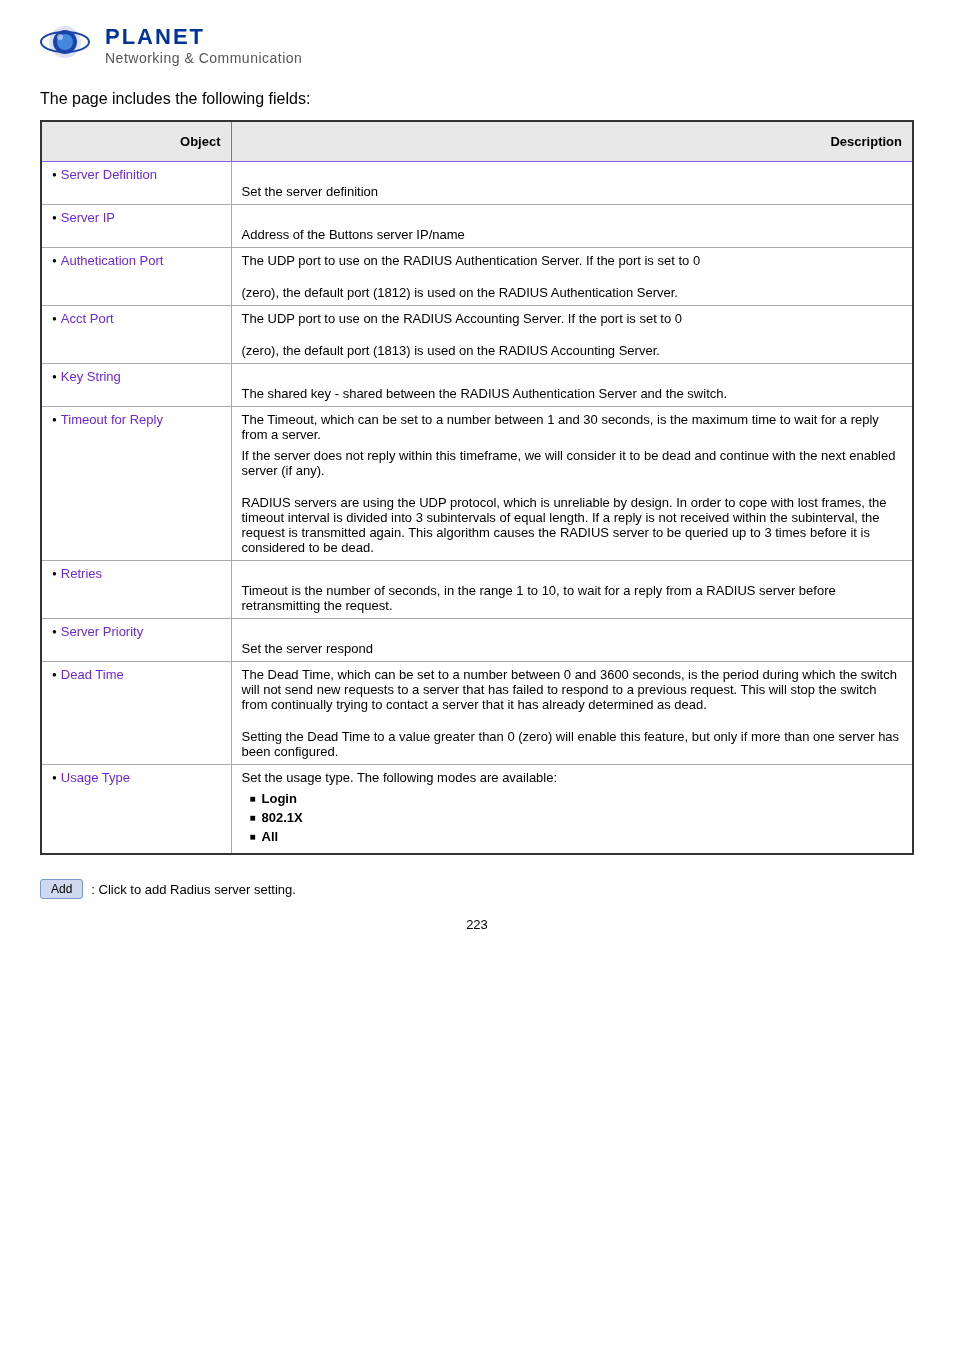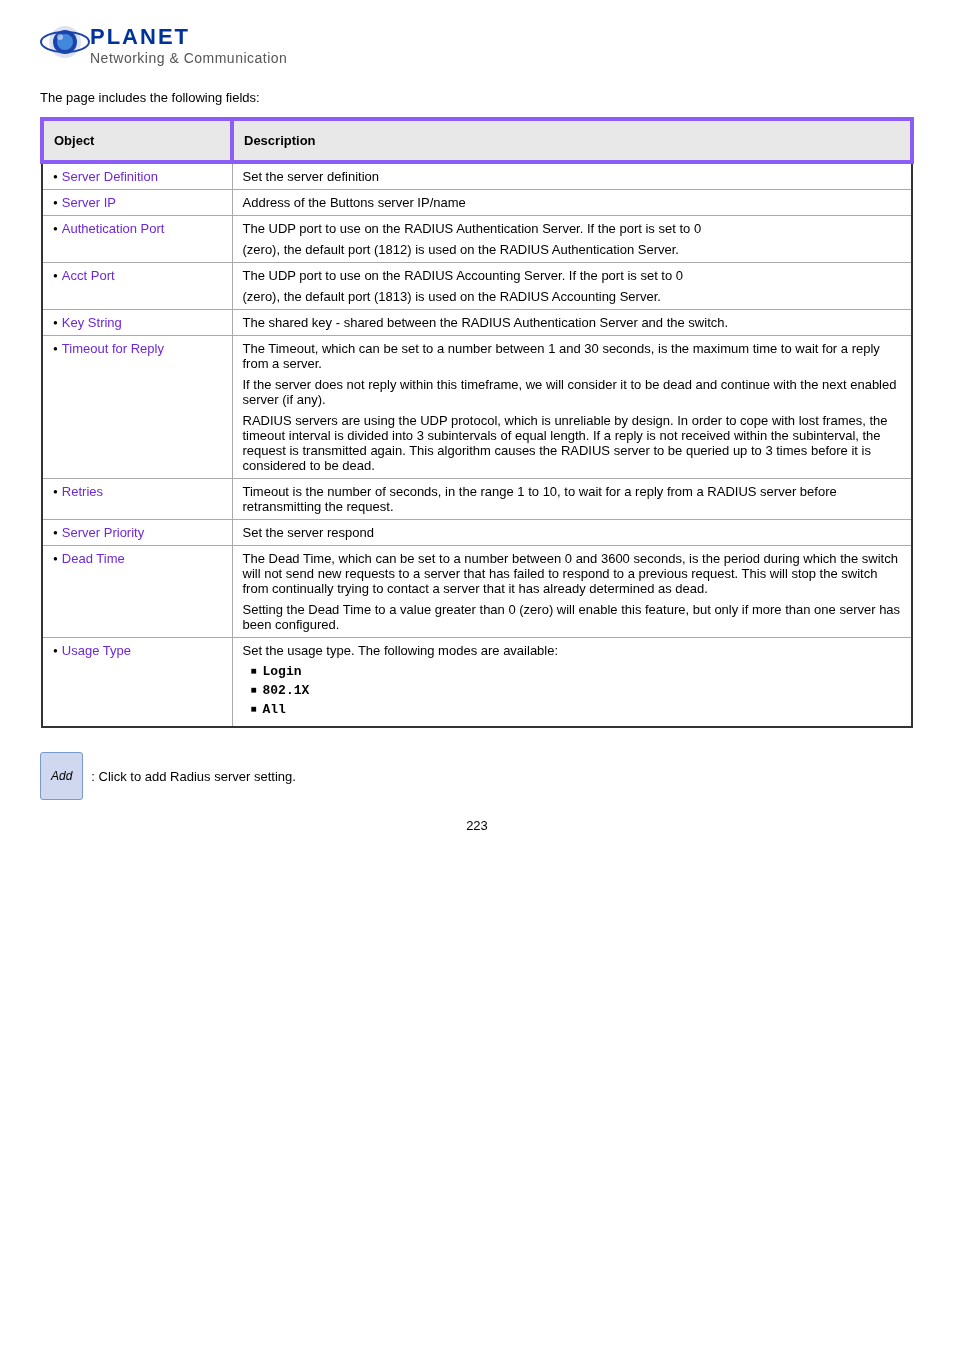--- a/index.html
+++ b/index.html
@@ -12,21 +12,21 @@
       max-width: 954px;
     }
     .header {
       display: flex;
       align-items: center;
       margin-bottom: 20px;
     }
     .logo-container {
       display: flex;
       align-items: center;
-      gap: 0;
+      gap: 15px;
     }
     .logo-icon {
       width: 50px;
       height: 50px;
     }
     .logo-text {
       display: flex;
       flex-direction: column;
     }
     .logo-planet {
@@ -34,34 +34,34 @@
       font-weight: bold;
       color: #003399;
       letter-spacing: 2px;
     }
     .logo-tagline {
       font-size: 14px;
       color: #555;
       letter-spacing: 0.5px;
     }
     .intro-text {
-      font-size: 13px;
+      font-size: 16px;
       margin-bottom: 12px;
     }
     table {
       width: 100%;
       border-collapse: collapse;
       border: 2px solid #333;
       margin-bottom: 24px;
     }
     th {
       background: #e8e8e8;
-      border: 4px solid #8b5cf6;
+      border: 1px solid #8b5cf6;
       padding: 12px 10px;
-      text-align: left;
+      text-align: right;
       font-size: 13px;
       font-weight: bold;
     }
     td {
       border: 1px solid #aaa;
       padding: 5px 10px;
       vertical-align: top;
       font-size: 13px;
     }
     td:first-child {
@@ -80,33 +80,33 @@
     }
     .item-name {
       color: #6d28d9;
       font-weight: normal;
     }
     .desc-para {
       margin-bottom: 6px;
     }
     .desc-para:last-child {
       margin-bottom: 0;
+      margin-top: 17px;
     }
     .sub-list {
       list-style: none;
       padding: 0;
       margin: 4px 0 0 8px;
     }
     .sub-list li {
       display: flex;
       align-items: center;
       gap: 6px;
       margin-bottom: 4px;
       font-weight: bold;
-      font-family: Liberation Mono, monospace;
     }
     .sub-list li::before {
       content: "■";
       font-size: 10px;
       color: #000;
     }
     .buttons-section {
       margin-top: 10px;
     }
     .buttons-title {
@@ -116,25 +116,24 @@
     }
     .add-button-row {
       display: flex;
       align-items: center;
       gap: 8px;
     }
     .add-btn {
       background: #d0d8f0;
       border: 1px solid #7799cc;
       border-radius: 3px;
-      padding: 16px 10px;
+      padding: 2px 10px;
       font-size: 12px;
       cursor: pointer;
       color: #000;
-      font-style: italic;
     }
     .page-number {
       text-align: center;
       margin-top: 18px;
       font-size: 13px;
     }
   </style>
 </head>
 <body>
 

